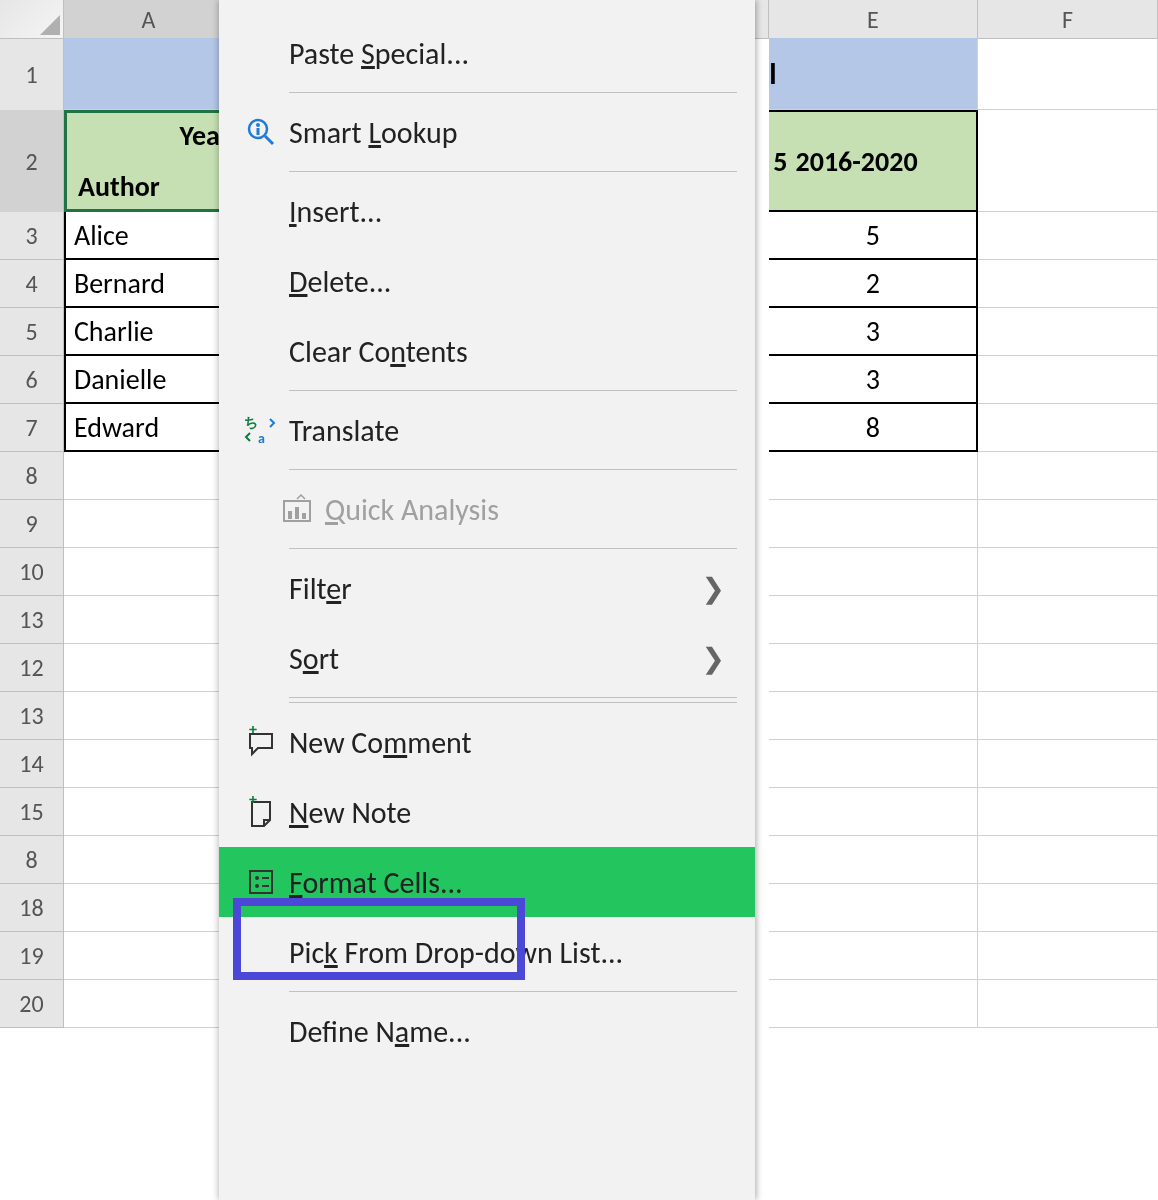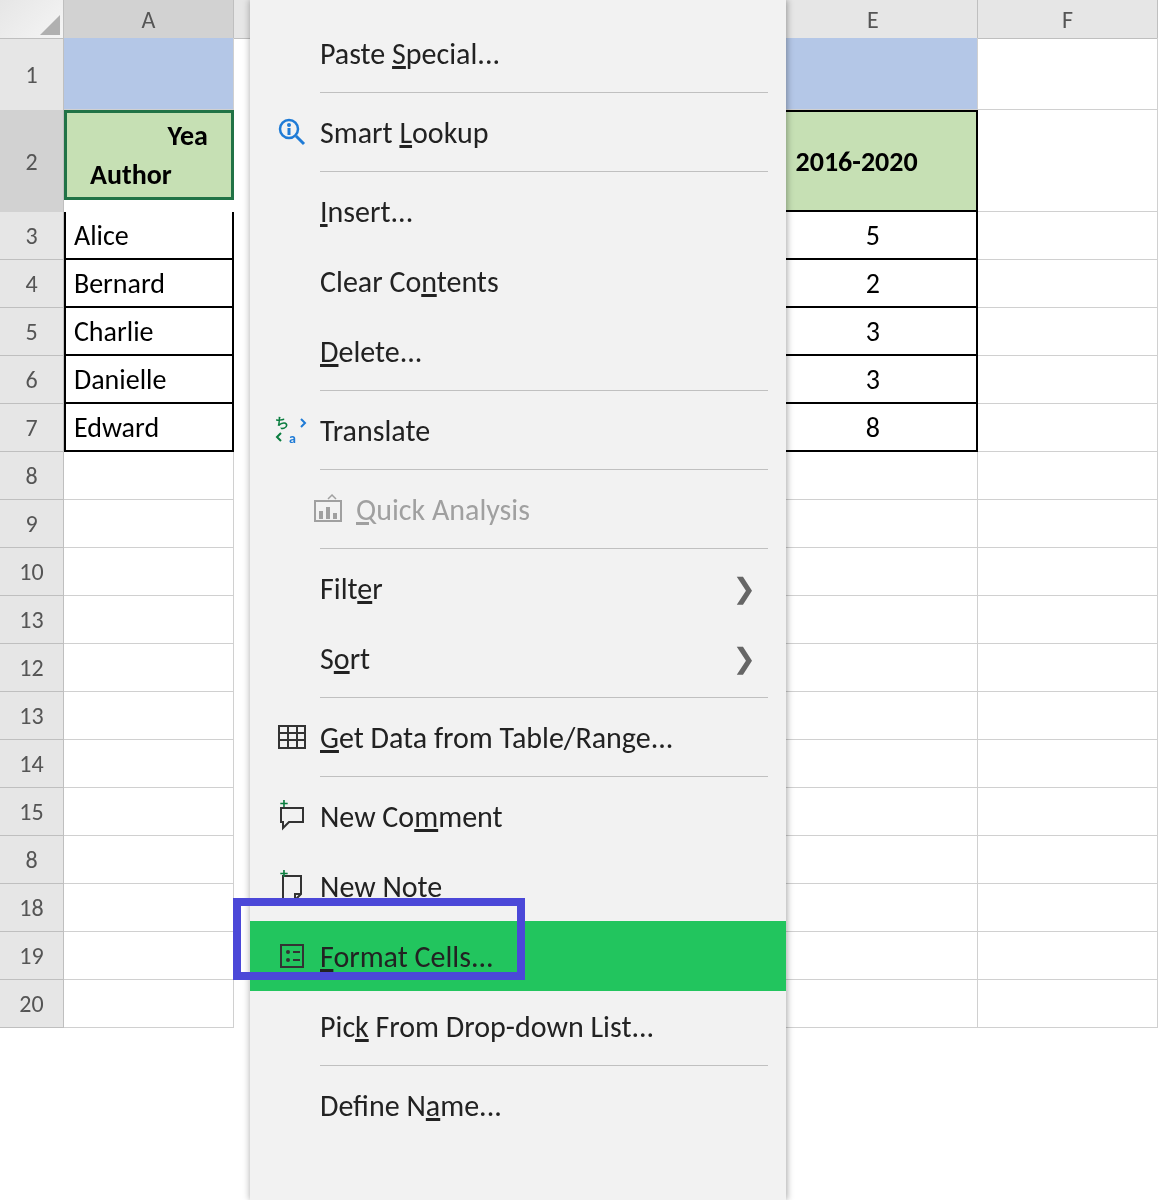--- a/index.html
+++ b/index.html
@@ -111,21 +111,21 @@
   
   .cell.selected {
     outline:3px solid #217346;
     outline-offset:-3px;
   }
 
   
   .context-menu {
     position:absolute;
     top:0;
-    left:250px;
+    left:219px;
     width:536px;
     height:1200px;
     background:#f2f2f2;
     box-shadow:2px 0 6px rgba(0,0,0,0.25), -2px 0 6px rgba(0,0,0,0.15);
     box-sizing:border-box;
     padding-top:18px;
     font-size:28px;
     color:#222;
   }
   .mi {
@@ -191,21 +191,21 @@
   <div class="row" style="height:72px">
     <div class="row-num" style="height:72px">1</div>
     <div class="cell col-A row1-a" style="height:72px"></div>
     <div class="cell col-hidden" style="height:72px;border:none"></div>
     <div class="cell col-E row1-e" style="height:72px">l</div>
     <div class="cell col-F" style="height:72px"></div>
   </div>
 
   <div class="row" style="height:102px">
     <div class="row-num" style="height:102px;background:#d2d2d2">2</div>
-    <div class="cell col-A row2-header selected bb-top bb-left blackborder" style="height:90px;flex-direction:column;align-items:flex-start;justify-content:space-between;padding:6px 24px">
+    <div class="cell col-A row2-header selected bb-top bb-left blackborder" style="height:102px;flex-direction:column;align-items:flex-start;justify-content:space-between;padding:6px 12px">
       <span style="align-self:flex-end;font-weight:700">Yea</span>
       <span style="font-weight:700">Author</span>
     </div>
     <div class="cell col-hidden" style="height:102px;border:none"></div>
     <div class="cell col-E row2-header bb-top blackborder" style="height:102px;justify-content:flex-start;padding-left:4px;white-space:nowrap">
       <span>5</span>
       <span style="margin-left:8px;font-weight:700">2016-2020</span>
     </div>
     <div class="cell col-F" style="height:102px"></div>
   </div>
@@ -345,24 +345,24 @@
             <rect x="11.5" y="12" width="3" height="7" fill="#1f7bd6"></rect>
           </svg>
       </span>
       <span>Smart <span class="u">L</span>ookup</span>
     </div>
     <div class="sep"></div>
     <div class="mi">
       <span><span class="u">I</span>nsert...</span>
     </div>
     <div class="mi">
+      <span><span class="u">D</span>elete...</span>
+    </div>
+    <div class="mi">
       <span>Clear Co<span class="u">n</span>tents</span>
-    </div>
-    <div class="mi">
-      <span><span class="u">D</span>elete...</span>
     </div>
     <div class="sep"></div>
     <div class="mi">
       <span class="ico">
         <svg width="34" height="34" viewBox="0 0 34 34">
             <text x="0" y="14" font-size="14" fill="#0a7d3f" font-weight="bold">ち</text>
             <text x="14" y="30" font-size="14" fill="#1f7bd6" font-weight="bold">a</text>
             <path d="M6 20 L2 24 L6 28" fill="none" stroke="#0a7d3f" stroke-width="2"></path>
             <path d="M26 6 L30 10 L26 14" fill="none" stroke="#1f7bd6" stroke-width="2"></path>
           </svg>
@@ -385,32 +385,20 @@
     <div class="sep"></div>
     <div class="mi">
       <span>Filt<span class="u">e</span>r</span>
       <span class="arrow">❯</span>
     </div>
     <div class="mi">
       <span>S<span class="u">o</span>rt</span>
       <span class="arrow">❯</span>
     </div>
     <div class="sep"></div>
-    <div class="mi">
-      <span class="ico">
-        <svg width="32" height="32" viewBox="0 0 32 32">
-            <rect x="3" y="5" width="26" height="22" fill="none" stroke="#333" stroke-width="2"></rect>
-            <line x1="3" y1="12" x2="29" y2="12" stroke="#333" stroke-width="2"></line>
-            <line x1="3" y1="19" x2="29" y2="19" stroke="#333" stroke-width="2"></line>
-            <line x1="12" y1="5" x2="12" y2="27" stroke="#333" stroke-width="2"></line>
-            <line x1="21" y1="5" x2="21" y2="27" stroke="#333" stroke-width="2"></line>
-          </svg>
-      </span>
-      <span><span class="u">G</span>et Data from Table/Range...</span>
-    </div>
     <div class="sep"></div>
     <div class="mi">
       <span class="ico">
         <svg width="32" height="32" viewBox="0 0 32 32">
             <path d="M5 8 h22 v14 h-14 l-6 6 v-6 h-2 z" fill="none" stroke="#333" stroke-width="2"></path>
             <text x="4" y="8" font-size="16" fill="#0a7d3f" font-weight="bold">+</text>
           </svg>
       </span>
       <span>New Co<span class="u">m</span>ment</span>
     </div>

